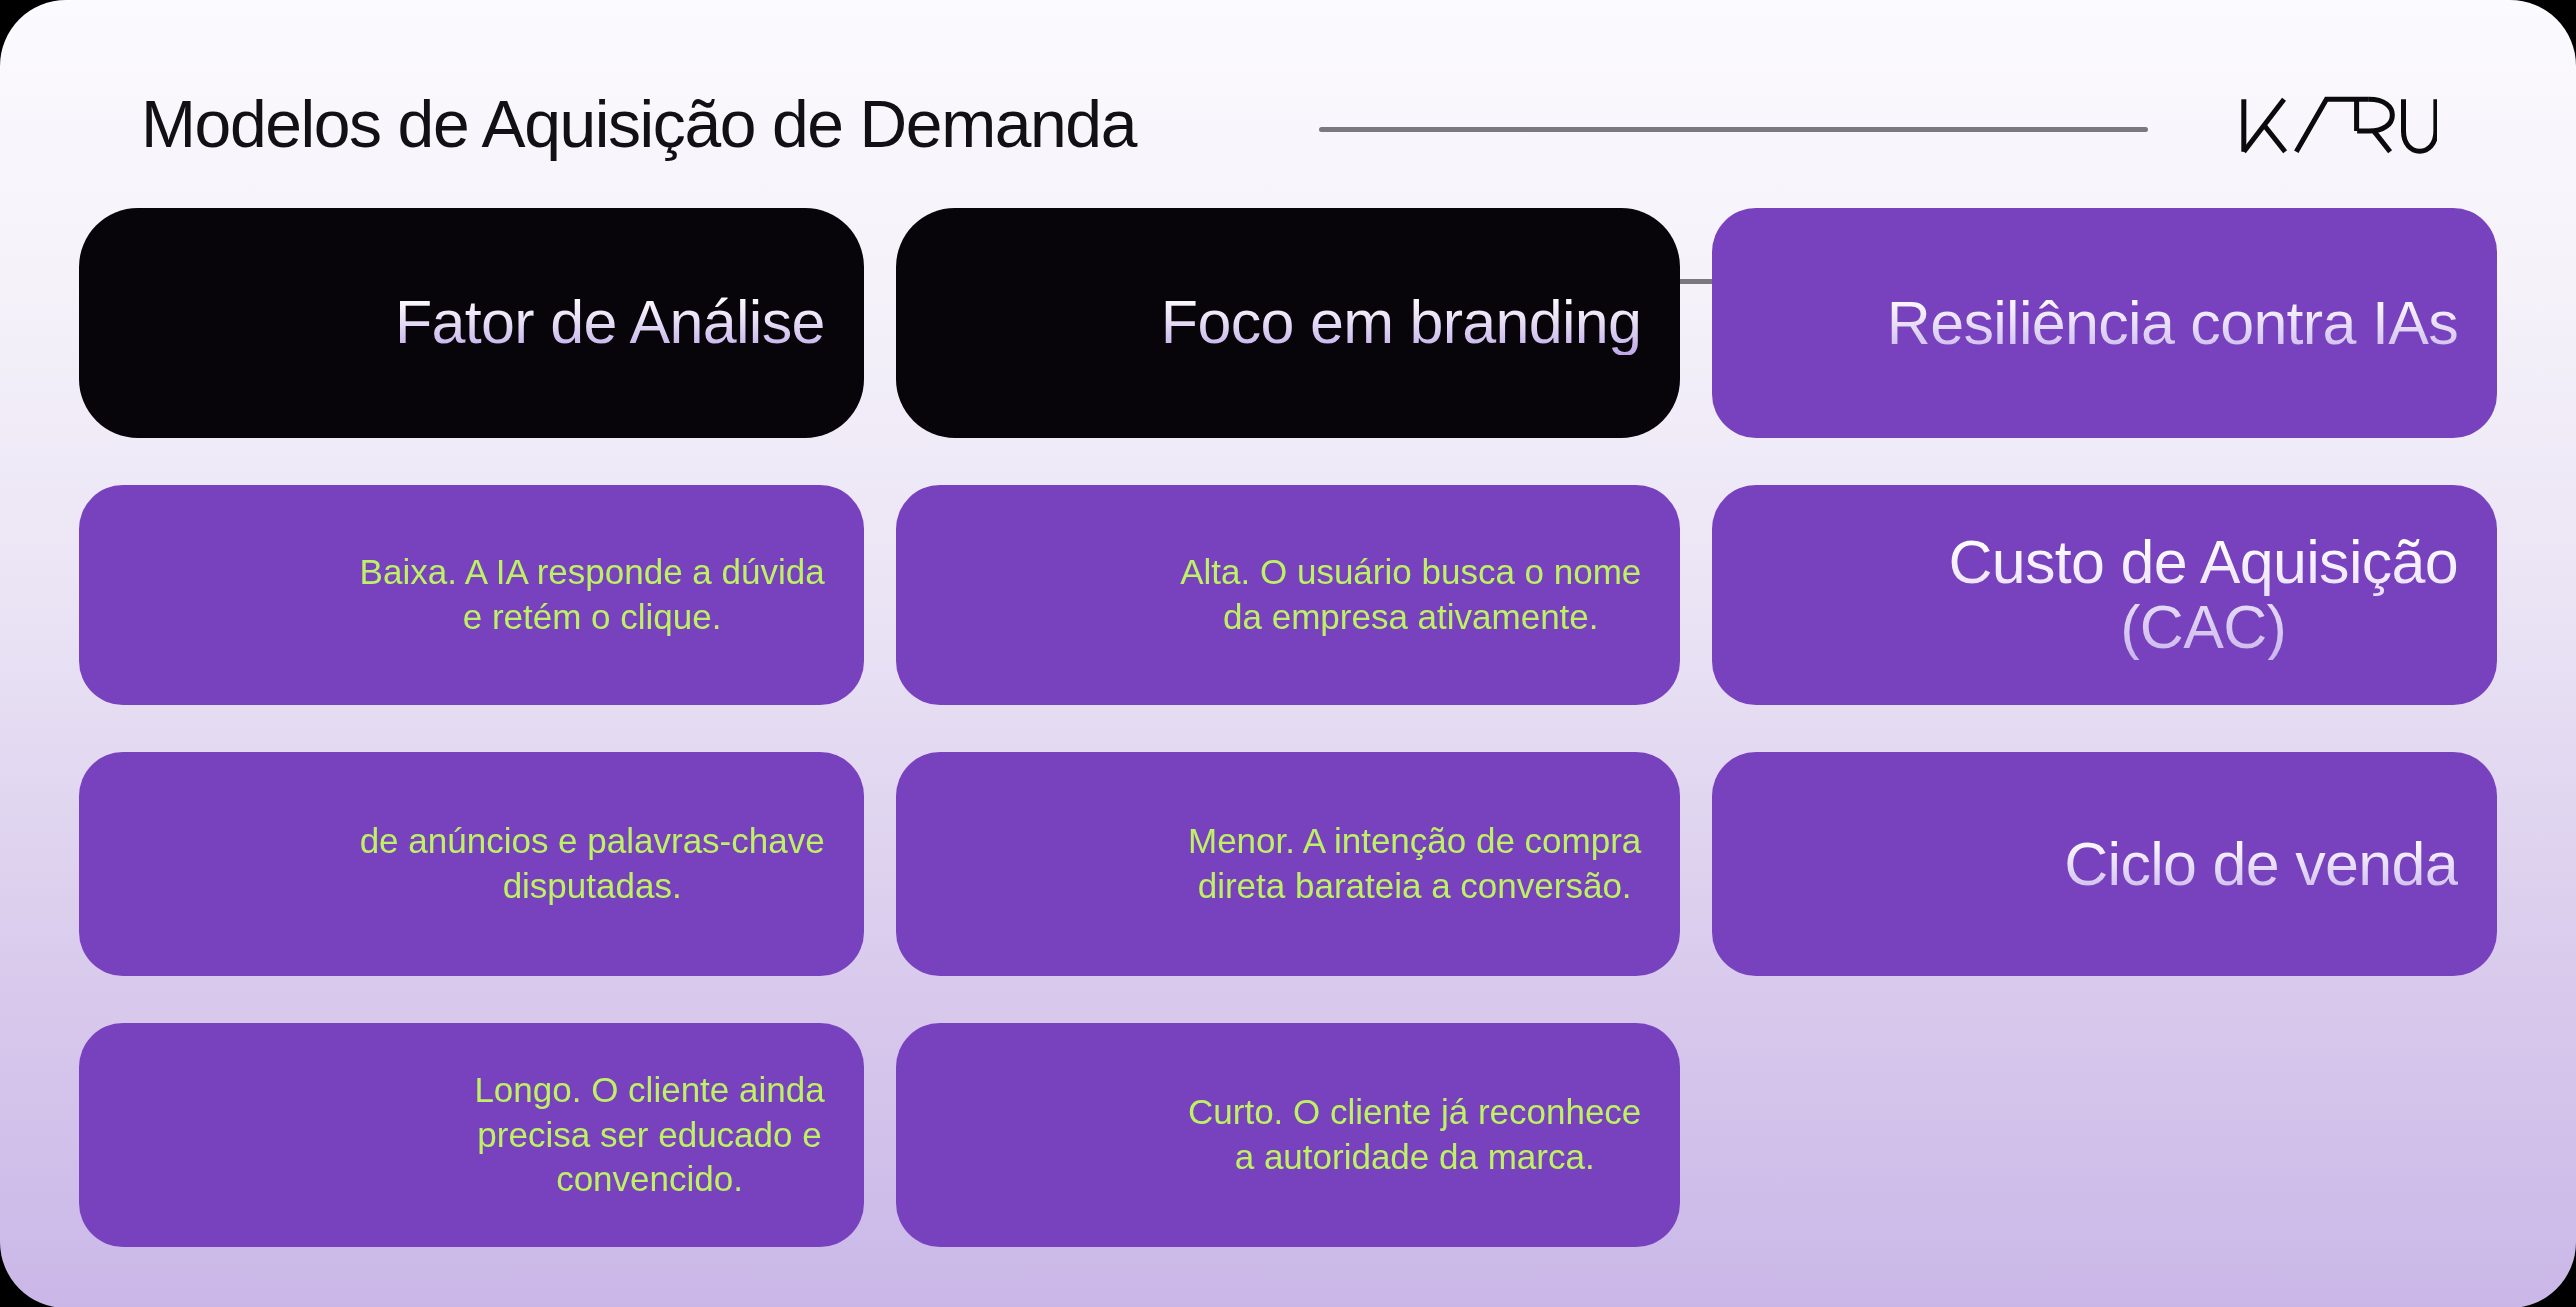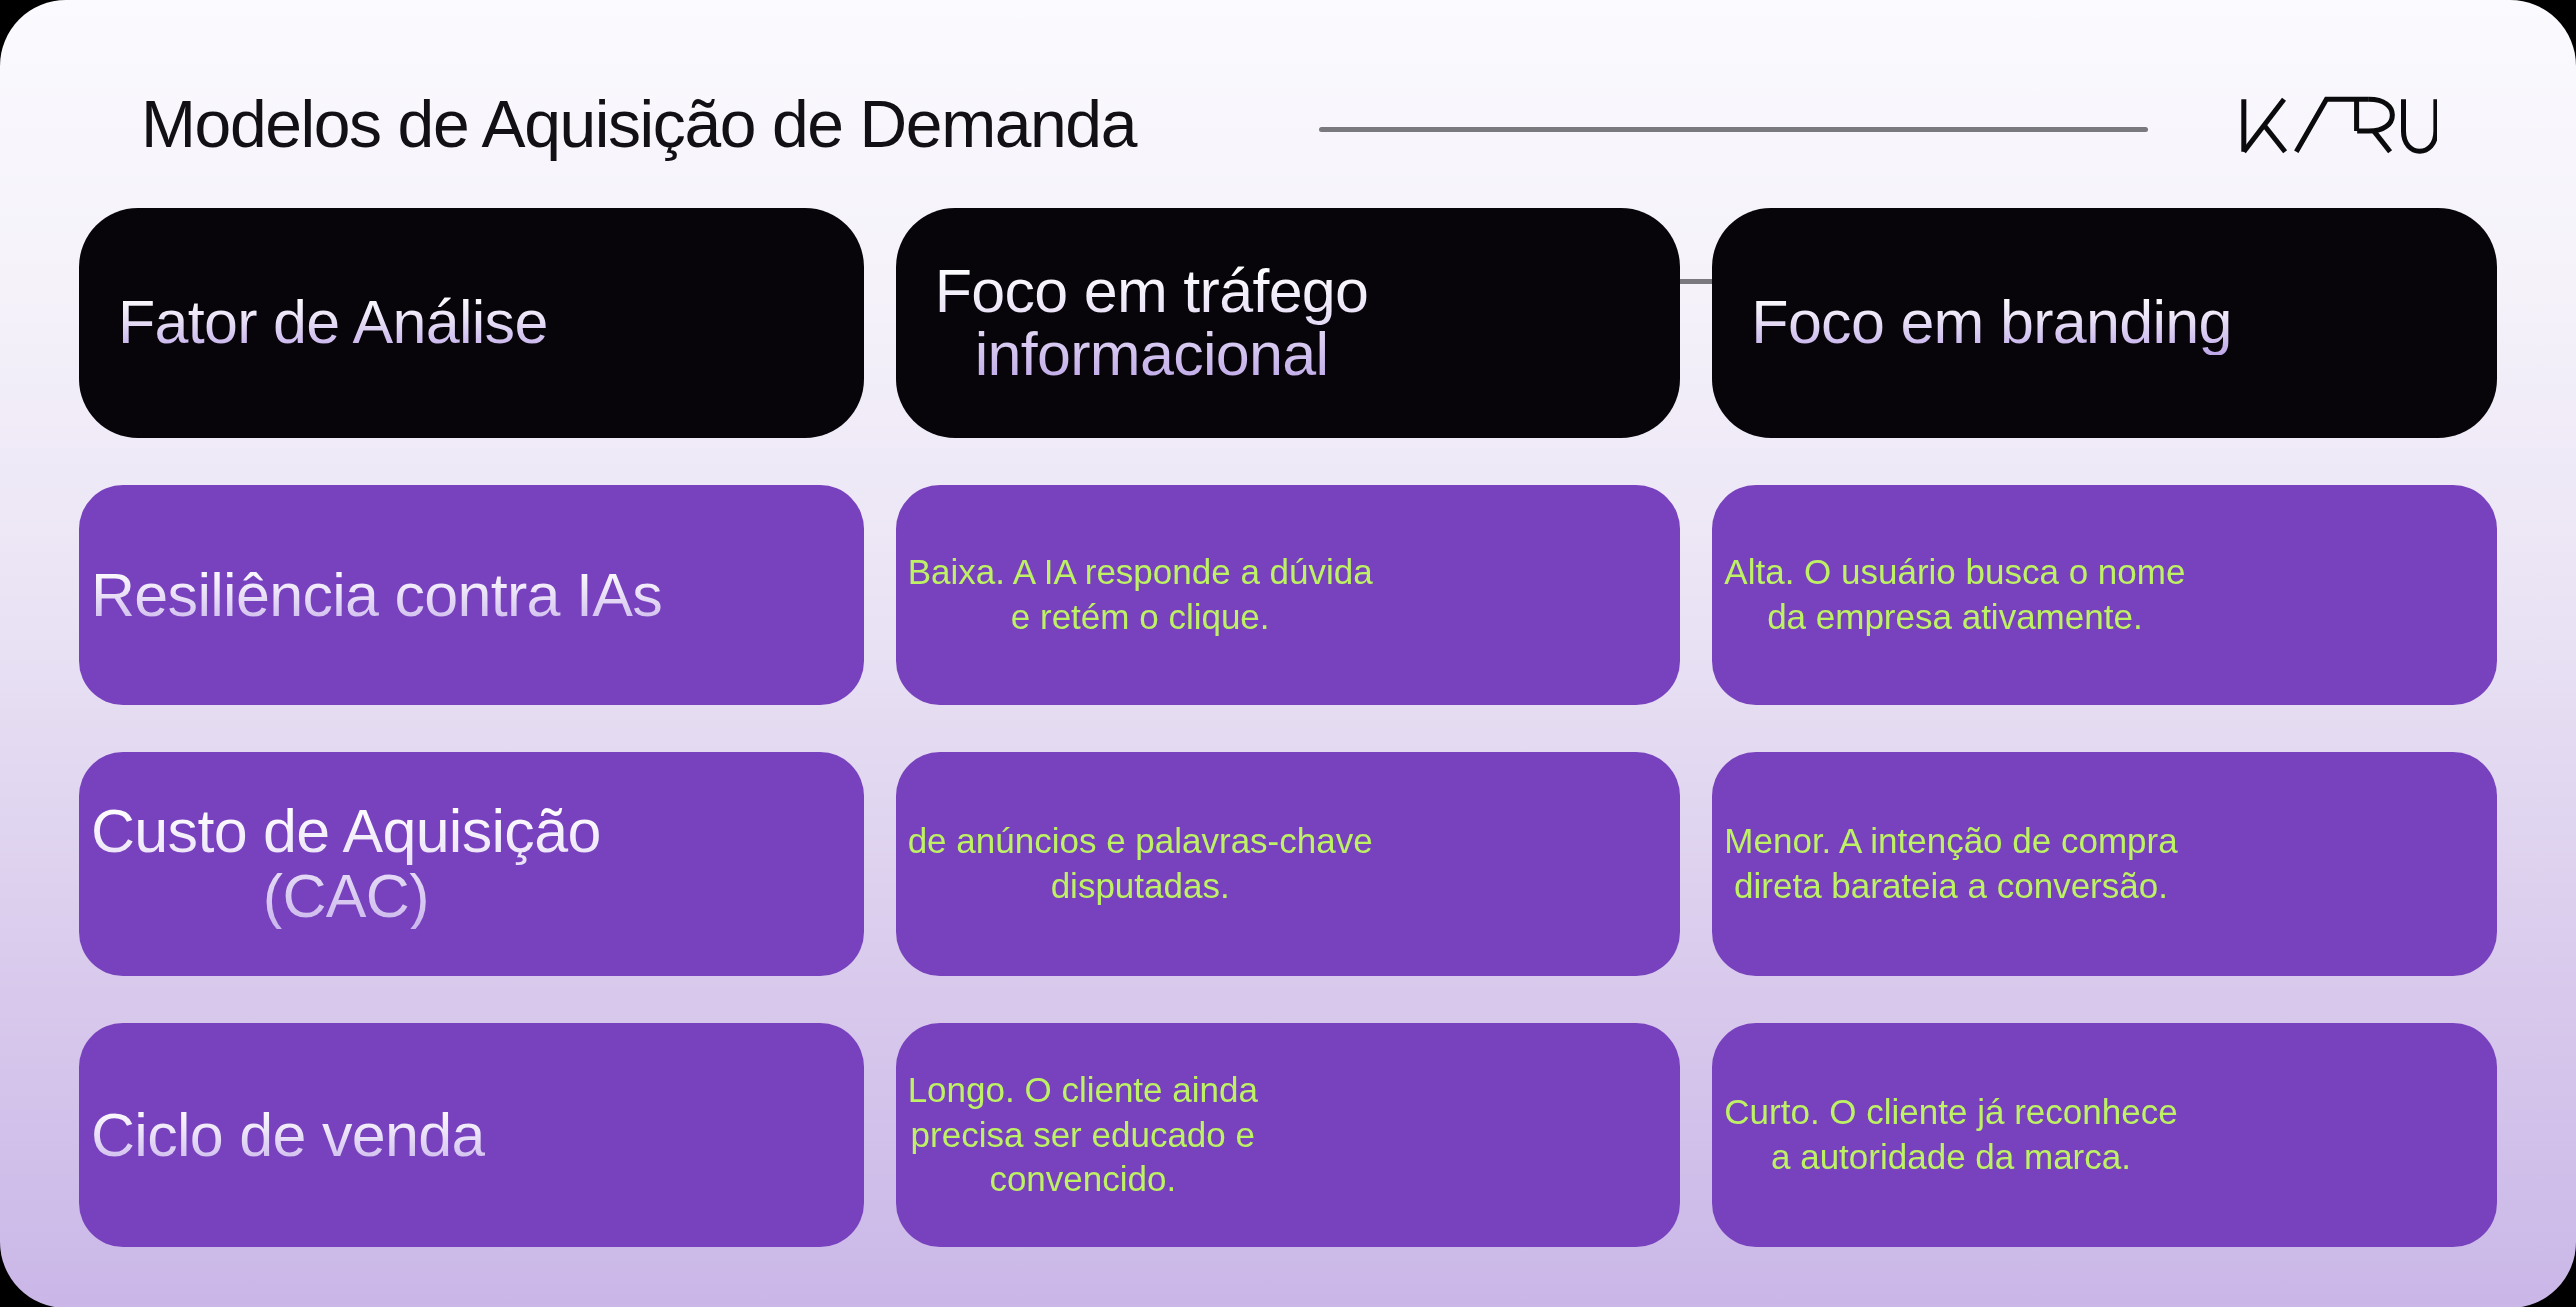--- a/index.html
+++ b/index.html
@@ -13,21 +13,21 @@
   .title-rule{position:absolute;left:1319px;top:127px;width:829px;height:4.8px;
         background:#7a797e;border-radius:2.8px;}
   .header-connector{position:absolute;left:1649px;top:279px;width:100px;height:4.8px;
         background:#7a797e;z-index:0;}
   .brand{position:absolute;left:2236px;top:92px;width:201px;height:67px;}
   .brand svg{width:100%;height:100%;display:block;}
 
   .grid{position:absolute;left:79px;top:208px;width:2418px;z-index:1;
         display:grid;grid-template-columns:repeat(3,1fr);column-gap:32px;
         grid-template-rows:230px 220px 224px 224px;row-gap:47px;}
-  .pill{display:flex;flex-direction:column;align-items:flex-start;justify-content:center;
+  .pill{display:flex;flex-direction:column;align-items:flex-end;justify-content:center;
         text-align:center;padding:0 39px;box-sizing:border-box;}
   .pill-header{background:#070509;border-radius:59px;}
   .pill-body{background:#7841be;border-radius:44px;padding-left:12px;}
 
   .label-lg{font-size:61px;line-height:1.04;letter-spacing:-0.7px;font-weight:400;
         background:linear-gradient(180deg,#ffffff 6%,#e8e0f6 45%,#bda6e8 100%);
         -webkit-background-clip:text;background-clip:text;color:transparent;}
   .label-row{font-size:61px;line-height:1.06;letter-spacing:-0.7px;font-weight:400;
         background:linear-gradient(180deg,#fefefe 8%,#e9e0f7 50%,#cab6ec 100%);
         -webkit-background-clip:text;background-clip:text;color:transparent;}
@@ -60,26 +60,20 @@
         <path d="M300 3 V60 C300 84 314 96 329 96 C344 96 358 84 358 60 V3"></path>
       </svg>
     </div>
 
     <div class="grid">
 
       <div class="pill pill-header">
         <div class="label-lg">
             <span class="ln">Fator de Análise</span>
           </div>
-      </div>
-      <div class="pill pill-header">
-        <div class="label-lg">
-          <span class="ln">Foco em tráfego</span>
-          <span class="ln">informacional</span>
-        </div>
       </div>
       <div class="pill pill-header">
         <div class="label-lg">
             <span class="ln">Foco em branding</span>
           </div>
       </div>
 
       <div class="pill pill-body">
         <div class="label-row">
             <span class="ln">Resiliência contra IAs</span>

